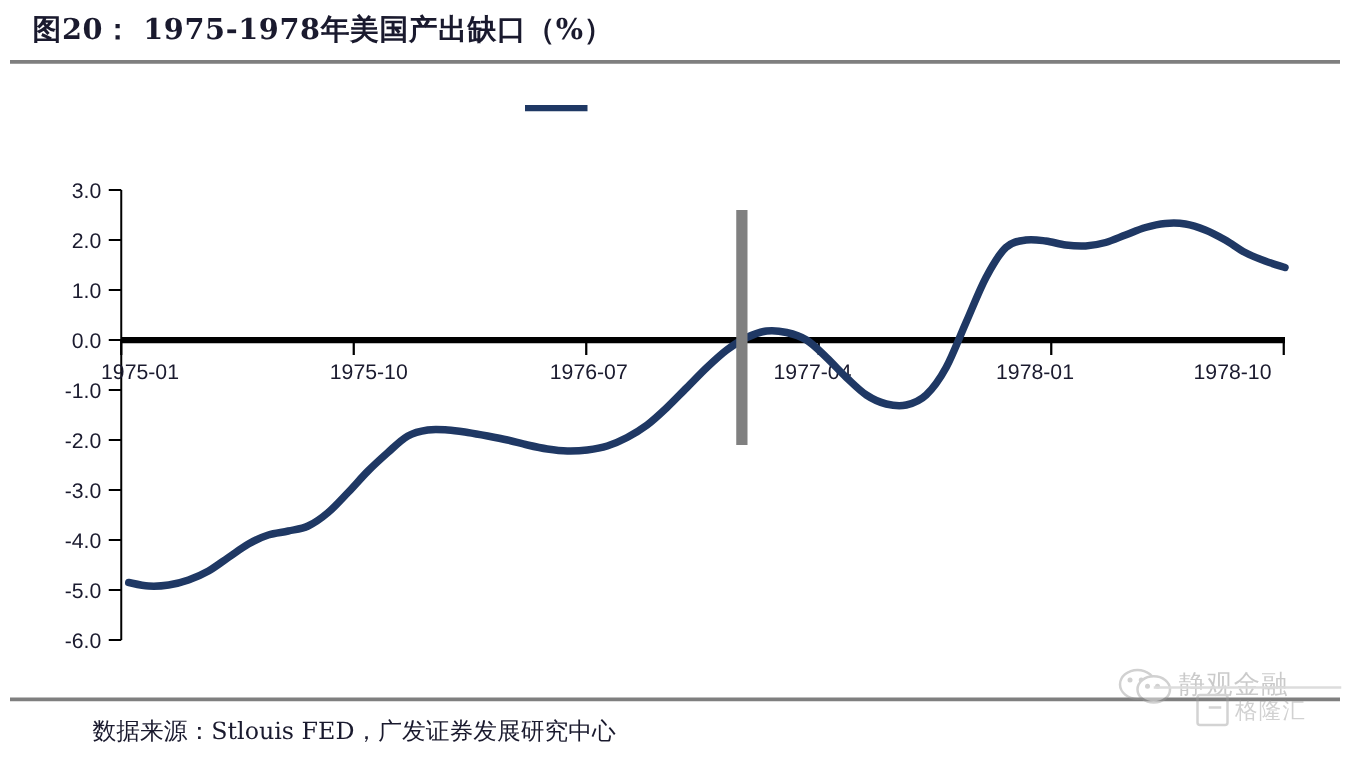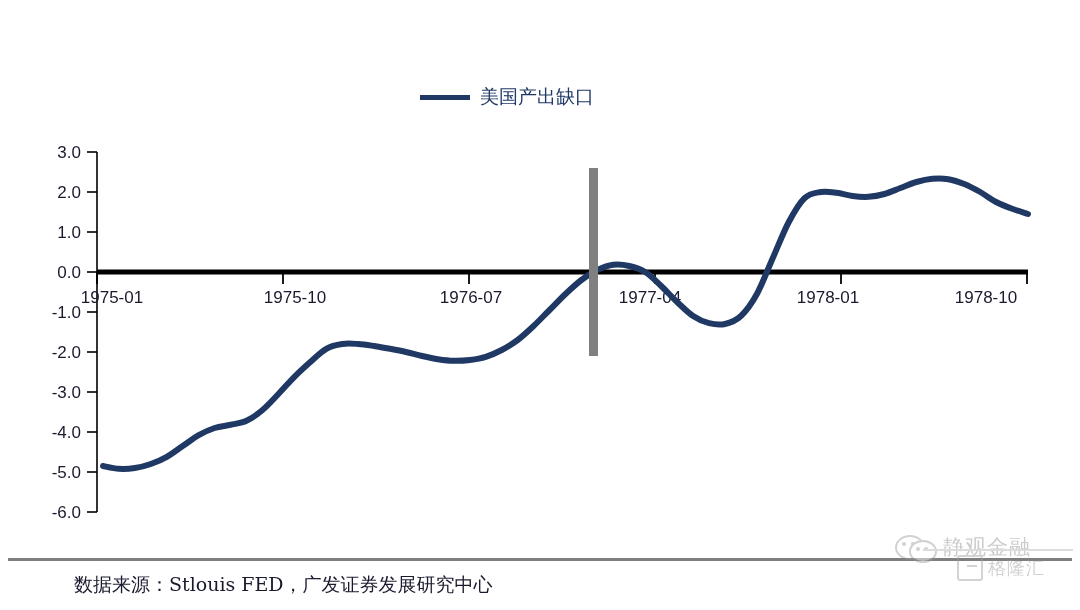--- a/index.html
+++ b/index.html
@@ -105,24 +105,27 @@
   .wm-brand{
     font-family:"DejaVu Serif","Liberation Serif",serif;
     font-size:18px;color:#9a9a9a;letter-spacing:1px;white-space:nowrap;
   }
 </style>
 </head>
 <body>
 
 <div class="page">
 
+  <div class="title-bar">
+    <div class="title-text">图20： 1975-1978年美国产出缺口（%）</div>
+    <div class="title-rule"></div>
+  </div>
 
   <div class="legend">
     <span class="legend-swatch" style="background: rgb(31, 56, 100);"></span>
-    <span class="legend-label">美国产出缺口</span>
   </div>
 
   <div class="plot-wrap">
     <svg class="chart" width="1080" height="610" viewBox="0 0 1080 610">
 
       <line x1="97" y1="152" x2="97" y2="512" stroke="#000000" stroke-width="1.6"></line>
 
       <g>
         <line x1="87" y1="152" x2="97" y2="152" stroke="#000000" stroke-width="1.6"></line>
         <line x1="87" y1="192" x2="97" y2="192" stroke="#000000" stroke-width="1.6"></line>

